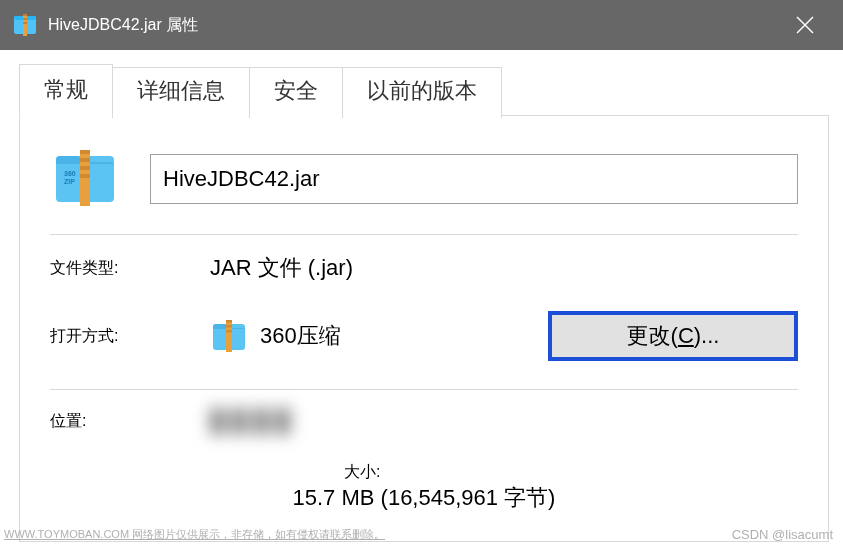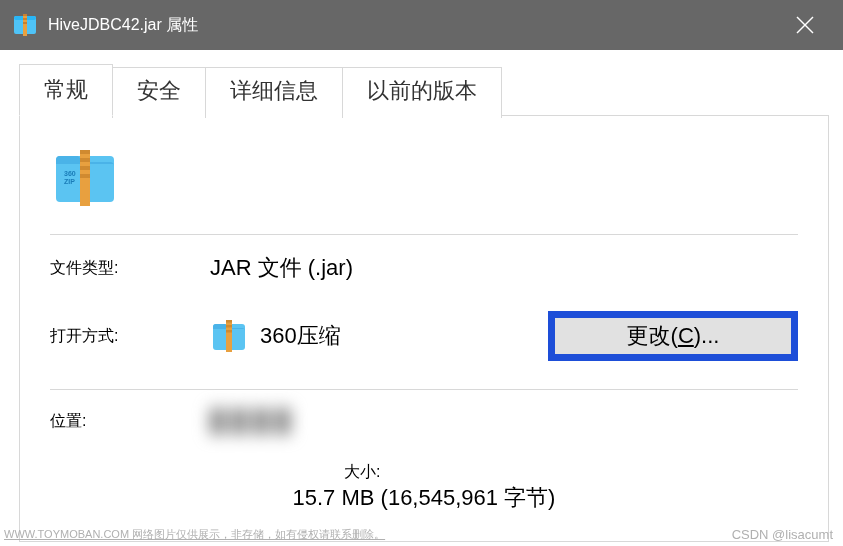--- a/index.html
+++ b/index.html
@@ -129,21 +129,21 @@
       font-size: 22px;
       color: #000;
       flex: 1;
       display: flex;
       align-items: center;
     }
     .change-btn {
       width: 250px;
       height: 50px;
       background: #e1e1e1;
-      border: 7px solid #1d4ed8;
+      border: 4px solid #1d4ed8;
       font-size: 22px;
       cursor: pointer;
       font-family: inherit;
       margin-left: auto;
     }
     .blurred-text {
       filter: blur(8px);
       color: #888;
       letter-spacing: 6px;
     }
@@ -185,40 +185,41 @@
     <svg width="18" height="18" viewBox="0 0 18 18">
       <line x1="1" y1="1" x2="17" y2="17" stroke="#fff" stroke-width="1.5"></line>
       <line x1="17" y1="1" x2="1" y2="17" stroke="#fff" stroke-width="1.5"></line>
     </svg>
   </div>
 </div>
 
 <div class="client-area">
   <div class="tabs">
     <div class="tab active">常规</div>
+    <div class="tab">详细信息</div>
     <div class="tab">安全</div>
-    <div class="tab">详细信息</div>
     <div class="tab">以前的版本</div>
   </div>
 
   <div class="tab-panel">
     <div class="row">
       <div class="file-icon-large">
         <svg width="70" height="70" viewBox="0 0 70 70">
           <rect x="6" y="12" width="58" height="46" rx="4" fill="#5BC4F2"></rect>
           <path d="M6 16 Q6 12 10 12 L28 12 L34 18 L60 18 Q64 18 64 22 L64 20 L6 20 Z" fill="#4AB3E8"></path>
           <rect x="30" y="6" width="10" height="56" fill="#E8A03F"></rect>
           <rect x="30" y="6" width="10" height="4" fill="#D08A30"></rect>
           <rect x="30" y="14" width="10" height="4" fill="#D08A30"></rect>
           <rect x="30" y="22" width="10" height="4" fill="#D08A30"></rect>
           <rect x="30" y="30" width="10" height="4" fill="#D08A30"></rect>
           <text x="14" y="32" font-size="7" fill="#1A7CB8" font-weight="bold">360</text>
           <text x="14" y="40" font-size="7" fill="#1A7CB8" font-weight="bold">ZIP</text>
         </svg>
       </div>
+      <input type="text" class="filename-input" value="HiveJDBC42.jar" style="">
     </div>
 
     <div class="separator"></div>
 
     <div class="prop-row">
       <div class="prop-label">文件类型:</div>
       <div class="prop-value">JAR 文件 (.jar)</div>
     </div>
 
     <div class="prop-row">

